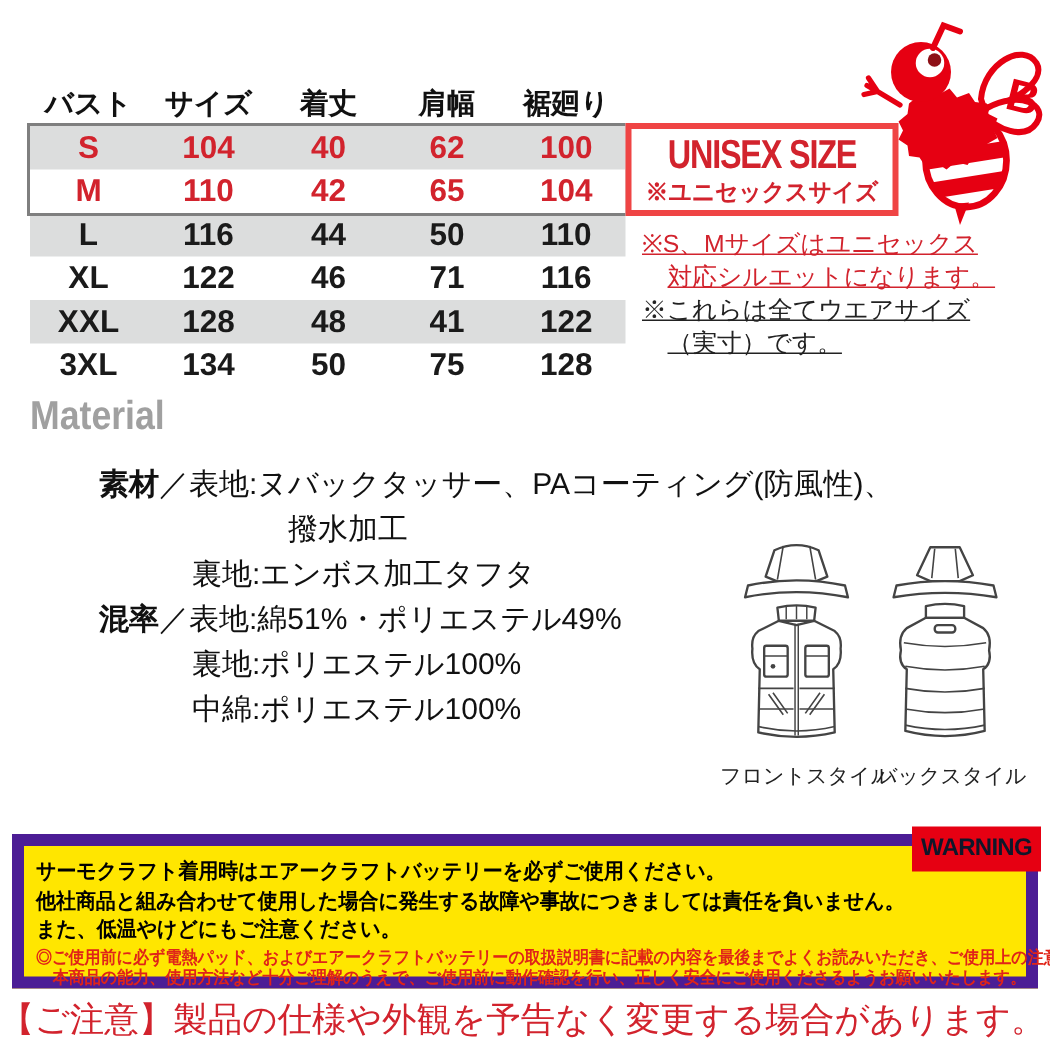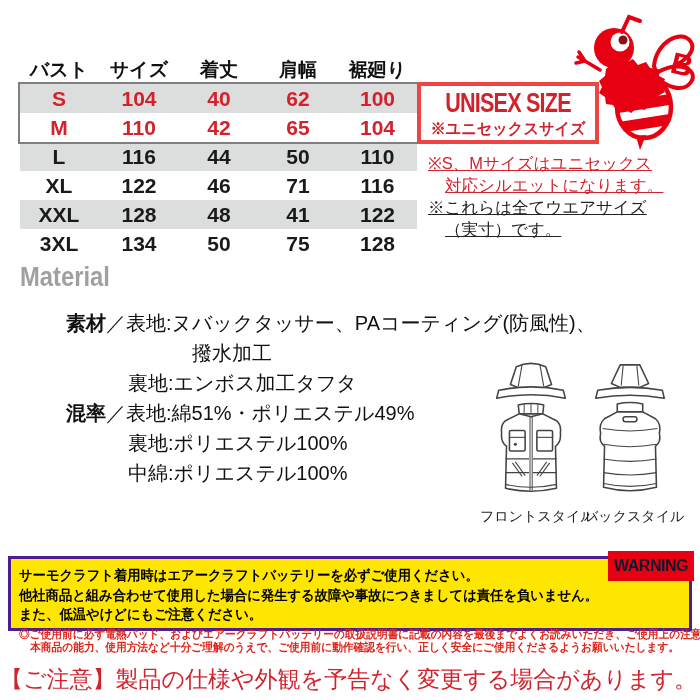--- a/index.html
+++ b/index.html
@@ -46,22 +46,22 @@
   .mline { white-space:nowrap; }
   .mbold { font-weight:bold; }
   .m-indent-1 { padding-left:126px; }
   .m-indent-2 { padding-left:62px; }
   
   .front-view { position:absolute; left:480px; top:358px; width:102px; text-align:center; }
   .back-view  { position:absolute; left:584px; top:358px; width:102px; text-align:left; }
   .view-label { font-size:14px; color:#222; margin-top:1px; white-space:nowrap; }
   
   .warning-box {
-    position:absolute; left:8px; top:556px; width:684px; height:75px;
-    background:#ffe600; border:3px solid #4c1d95; padding:7px 8px 3px 8px;
+    position:absolute; left:8px; top:556px; width:684px; height:103px;
+    background:#ffe600; border:8px solid #4c1d95; padding:7px 8px 3px 8px;
   }
   .wline-black { font-size:14px; font-weight:bold; color:#000; line-height:19.5px;
     white-space:nowrap; transform:scaleX(.95); transform-origin:left; }
   .wred-group { margin-top:3px; }
   .wline-red { font-size:11.5px; font-weight:bold; color:#e02418; line-height:13px;
     white-space:nowrap; transform:scaleX(.93); transform-origin:left; }
   .wline-red.indent { padding-left:12px; }
   .warning-badge {
     position:absolute; left:608px; top:551px; width:86px; height:30px; z-index:3;
     background:#e60012; color:#0f172a; font-weight:bold; font-size:16px;

